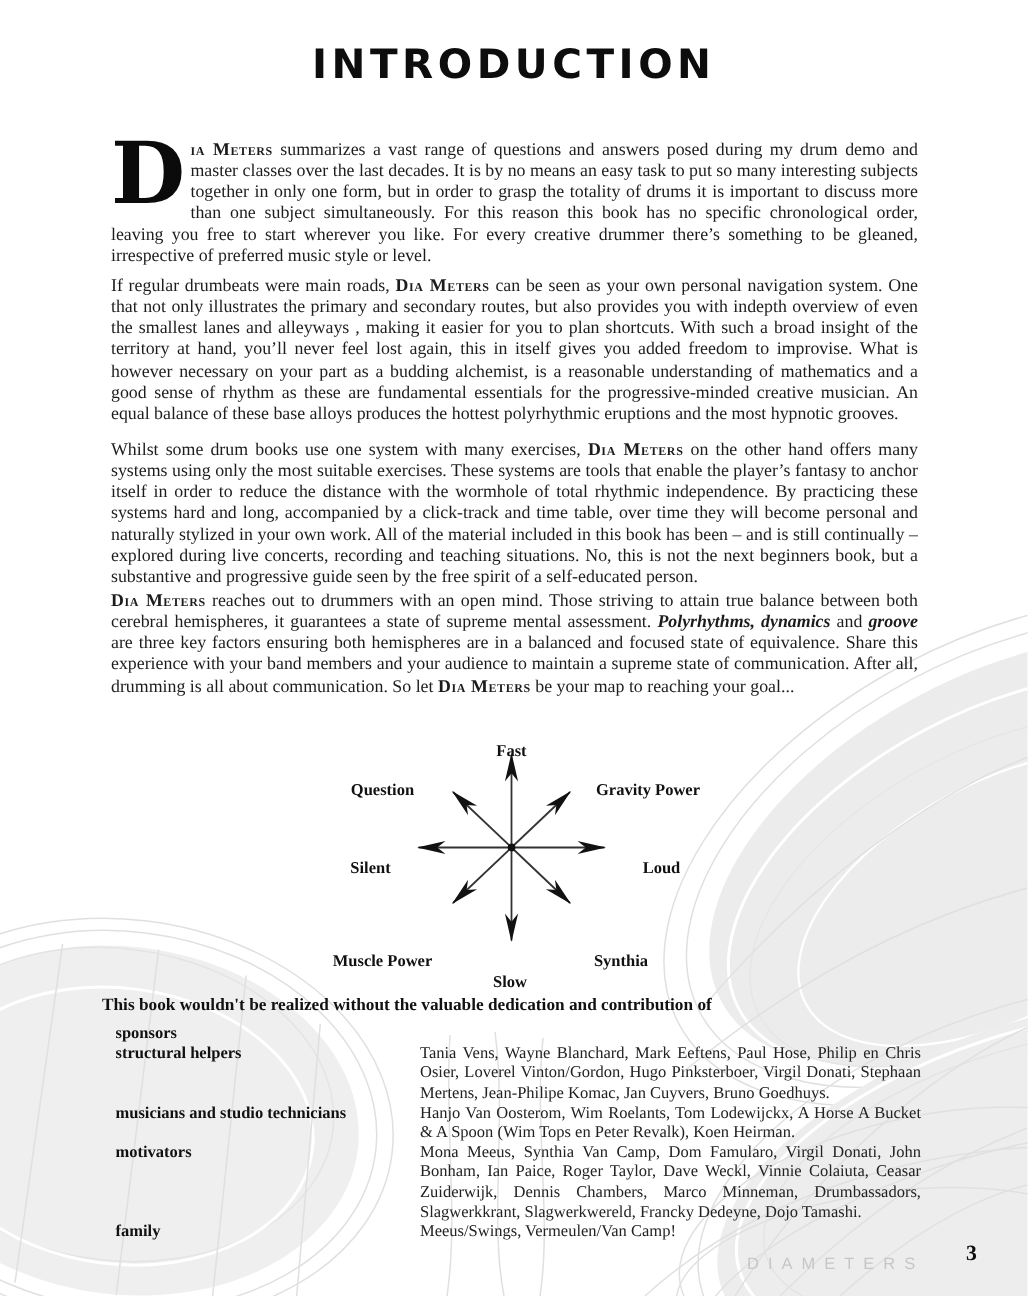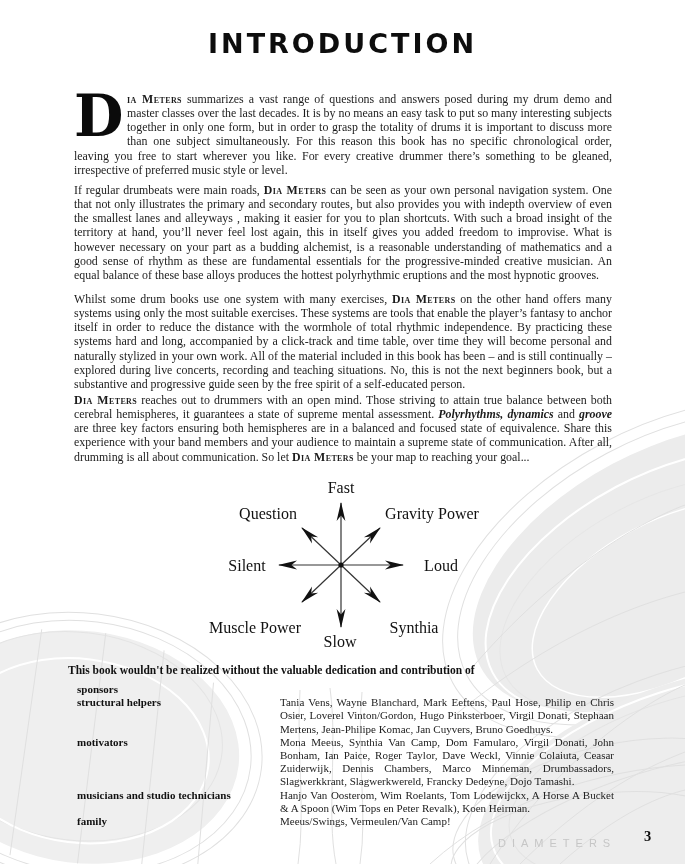--- a/index.html
+++ b/index.html
@@ -30,24 +30,24 @@
     font-family:"DejaVu Serif", serif;font-weight:bold;
     font-size:57px;line-height:44px;text-align:center;color:#0b0b0b;
   }
   .seg-smallcaps{font-variant:small-caps;font-weight:600;letter-spacing:.4px;}
   .seg-bolditalic{font-weight:bold;font-style:italic;}
   .seg-plain{}
 
   .compass-svg{position:absolute;left:238px;top:494px;}
   .diagram-label{
     position:absolute;transform:translateX(-50%);white-space:nowrap;
-    font-weight:normal;font-size:16px;color:#111;
+    font-weight:bold;font-size:11px;color:#111;margin-top:16px;
   }
   .lbl-top{left:341px;top:479px;}
-  .lbl-top-left{left:268px;top:505px;}
+  .lbl-top-left{left:255px;top:505px;}
   .lbl-top-right{left:432px;top:505px;}
   .lbl-left{left:247px;top:557px;}
   .lbl-right{left:441px;top:557px;}
   .lbl-bottom-left{left:255px;top:619px;}
   .lbl-bottom-right{left:414px;top:619px;}
   .lbl-bottom{left:340px;top:633px;}
 
   .credits{position:absolute;left:68px;top:664px;width:546px;}
   .credits-heading{font-weight:bold;font-size:11.5px;margin-bottom:7px;color:#111;}
   .credit-row{display:flex;align-items:flex-start;gap:44px;}
@@ -164,26 +164,26 @@
     <div class="credits-heading">This book wouldn't be realized without the valuable dedication and contribution of</div>
 
     <div class="credit-row">
       <div class="credit-label">sponsors</div>
     </div>
     <div class="credit-row">
       <div class="credit-label">structural helpers</div>
       <div class="credit-value">Tania Vens, Wayne Blanchard, Mark Eeftens, Paul Hose, Philip en Chris Osier, Loverel Vinton/Gordon, Hugo Pinksterboer, Virgil Donati, Stephaan Mertens, Jean-Philipe Komac, Jan Cuyvers, Bruno Goedhuys.</div>
     </div>
     <div class="credit-row">
+      <div class="credit-label">musicians and studio technicians</div>
+      <div class="credit-value">Hanjo Van Oosterom, Wim Roelants, Tom Lodewijckx, A Horse A Bucket &amp; A Spoon (Wim Tops en Peter Revalk), Koen Heirman.</div>
+    </div>
+    <div class="credit-row">
       <div class="credit-label">motivators</div>
       <div class="credit-value">Mona Meeus, Synthia Van Camp, Dom Famularo, Virgil Donati, John Bonham, Ian Paice, Roger Taylor, Dave Weckl, Vinnie Colaiuta, Ceasar Zuiderwijk, Dennis Chambers, Marco Minneman, Drumbassadors, Slagwerkkrant, Slagwerkwereld, Francky Dedeyne, Dojo Tamashi.</div>
-    </div>
-    <div class="credit-row">
-      <div class="credit-label">musicians and studio technicians</div>
-      <div class="credit-value">Hanjo Van Oosterom, Wim Roelants, Tom Lodewijckx, A Horse A Bucket &amp; A Spoon (Wim Tops en Peter Revalk), Koen Heirman.</div>
     </div>
     <div class="credit-row">
       <div class="credit-label">family</div>
       <div class="credit-value">Meeus/Swings, Vermeulen/Van Camp!</div>
     </div>
   </div>
 
   <div class="watermark">DIAMETERS</div>
   <div class="page-number">3</div>
 

